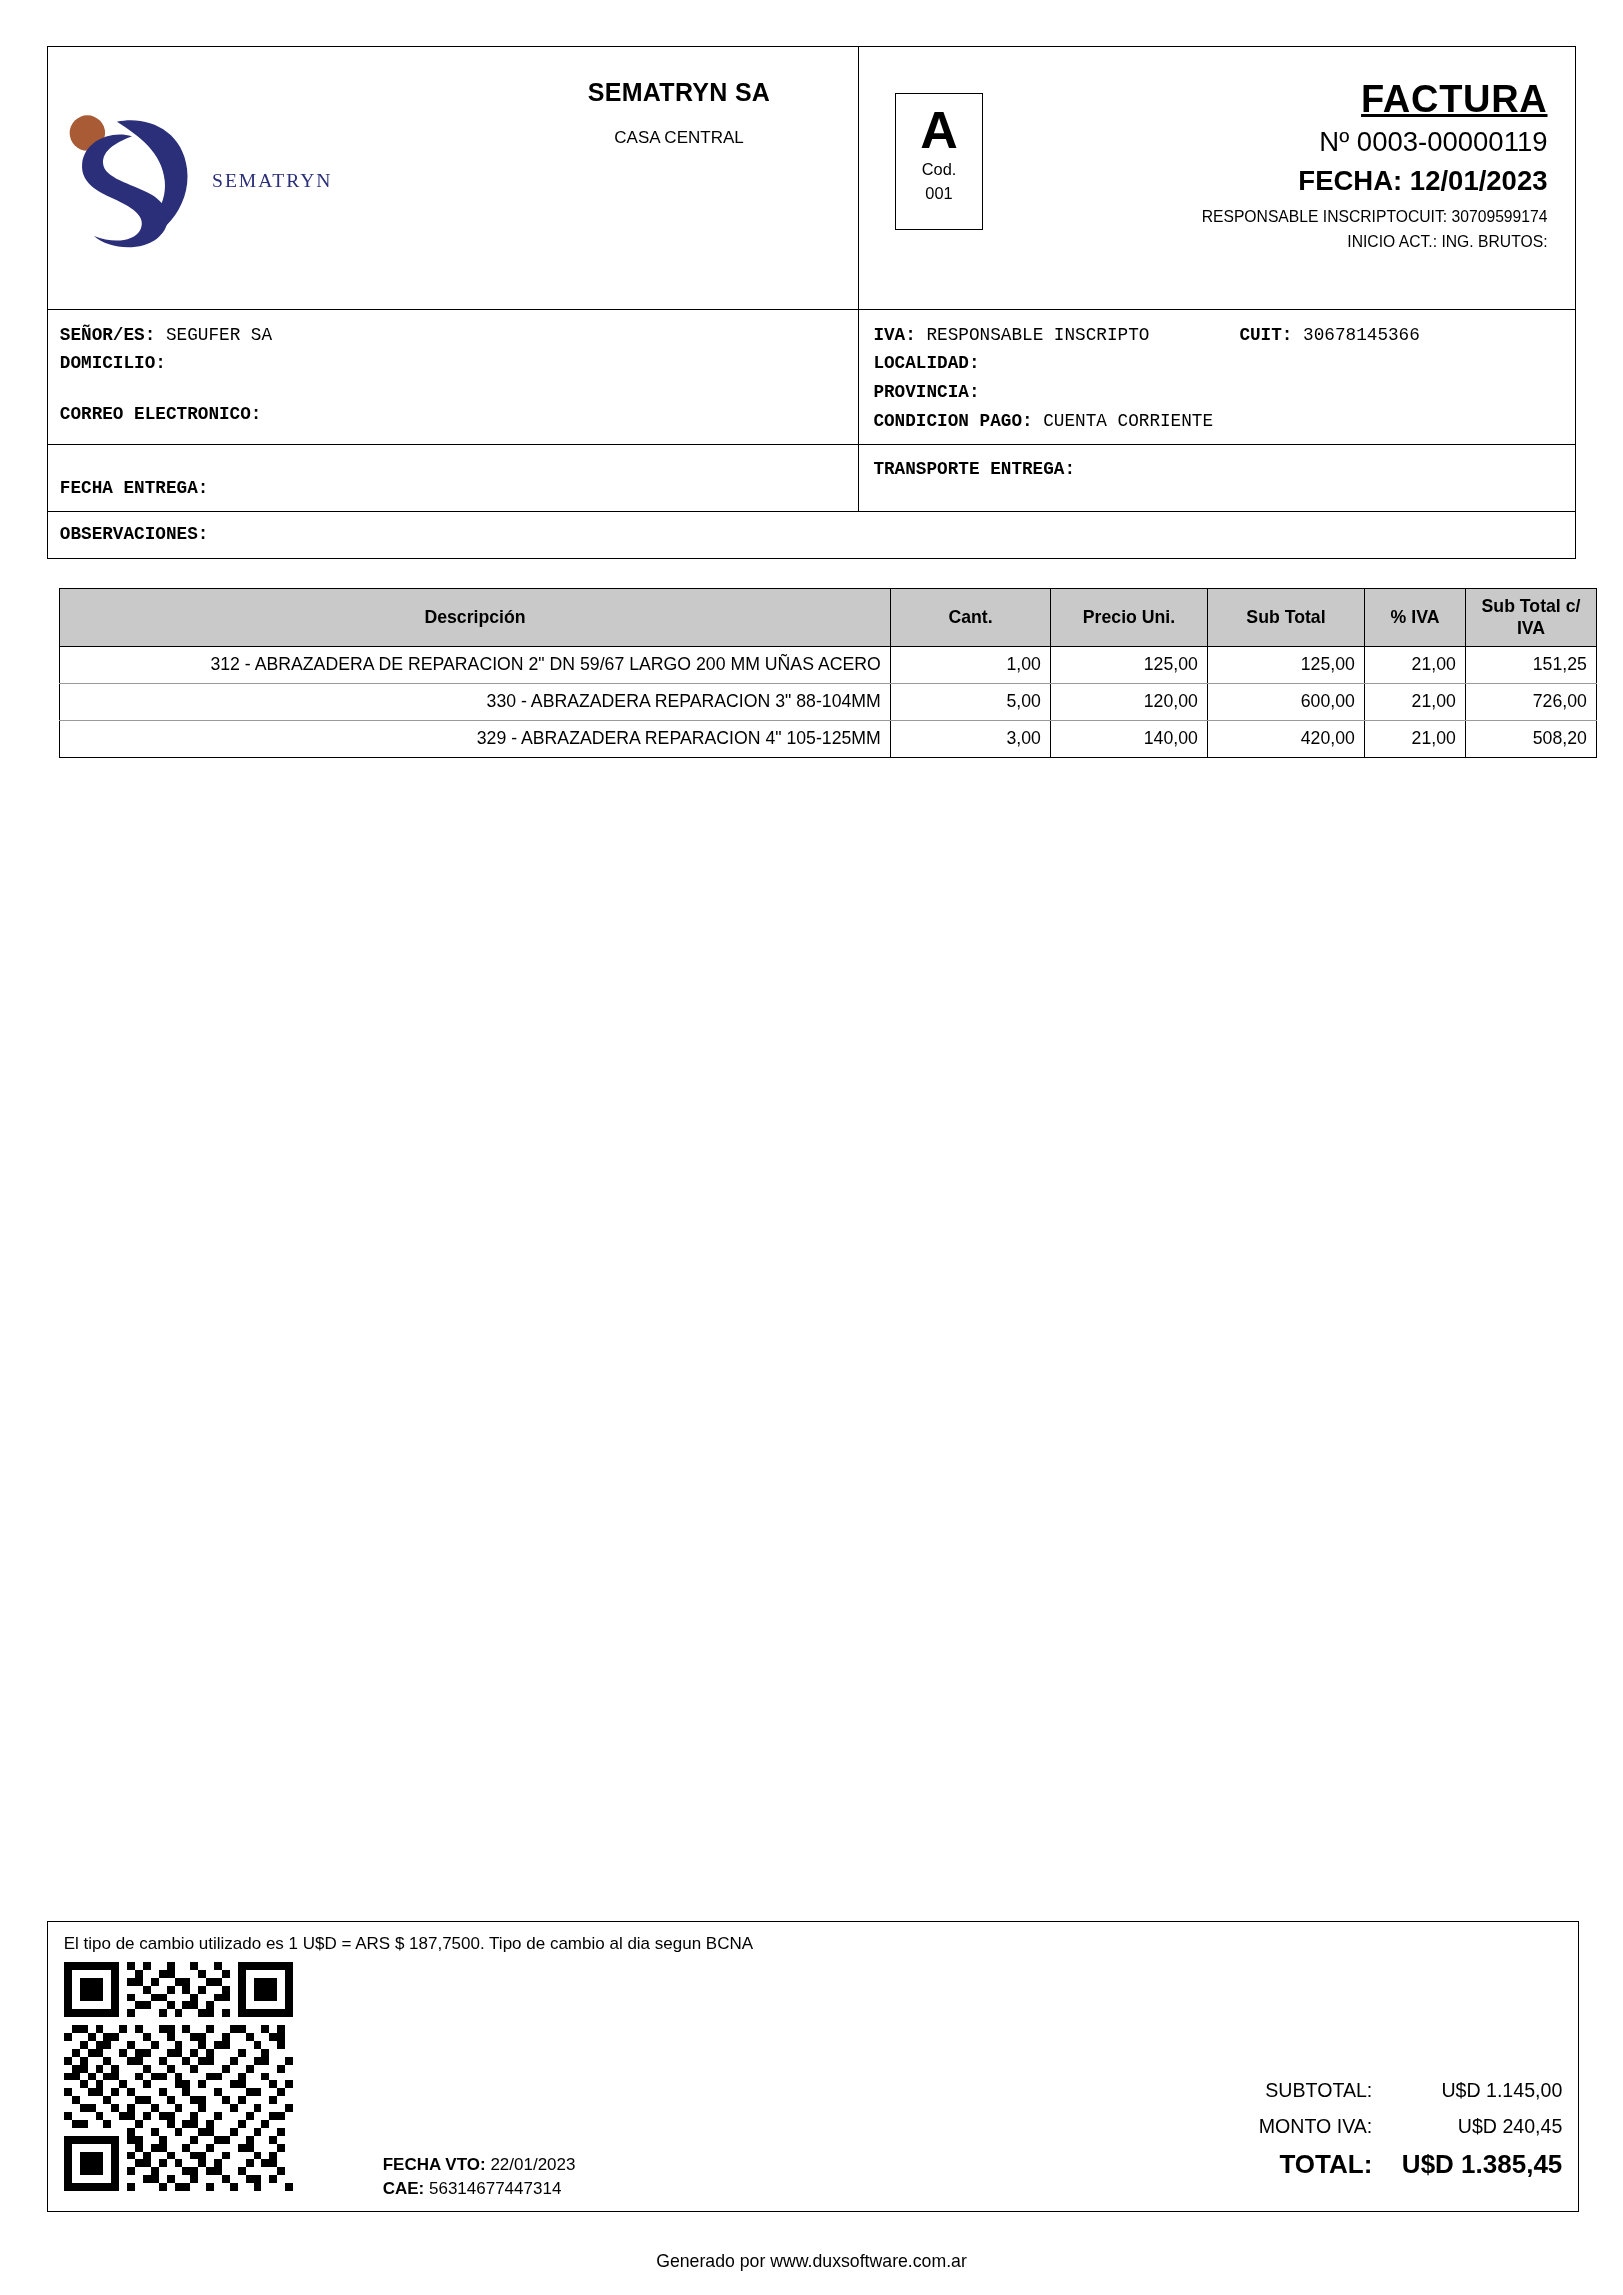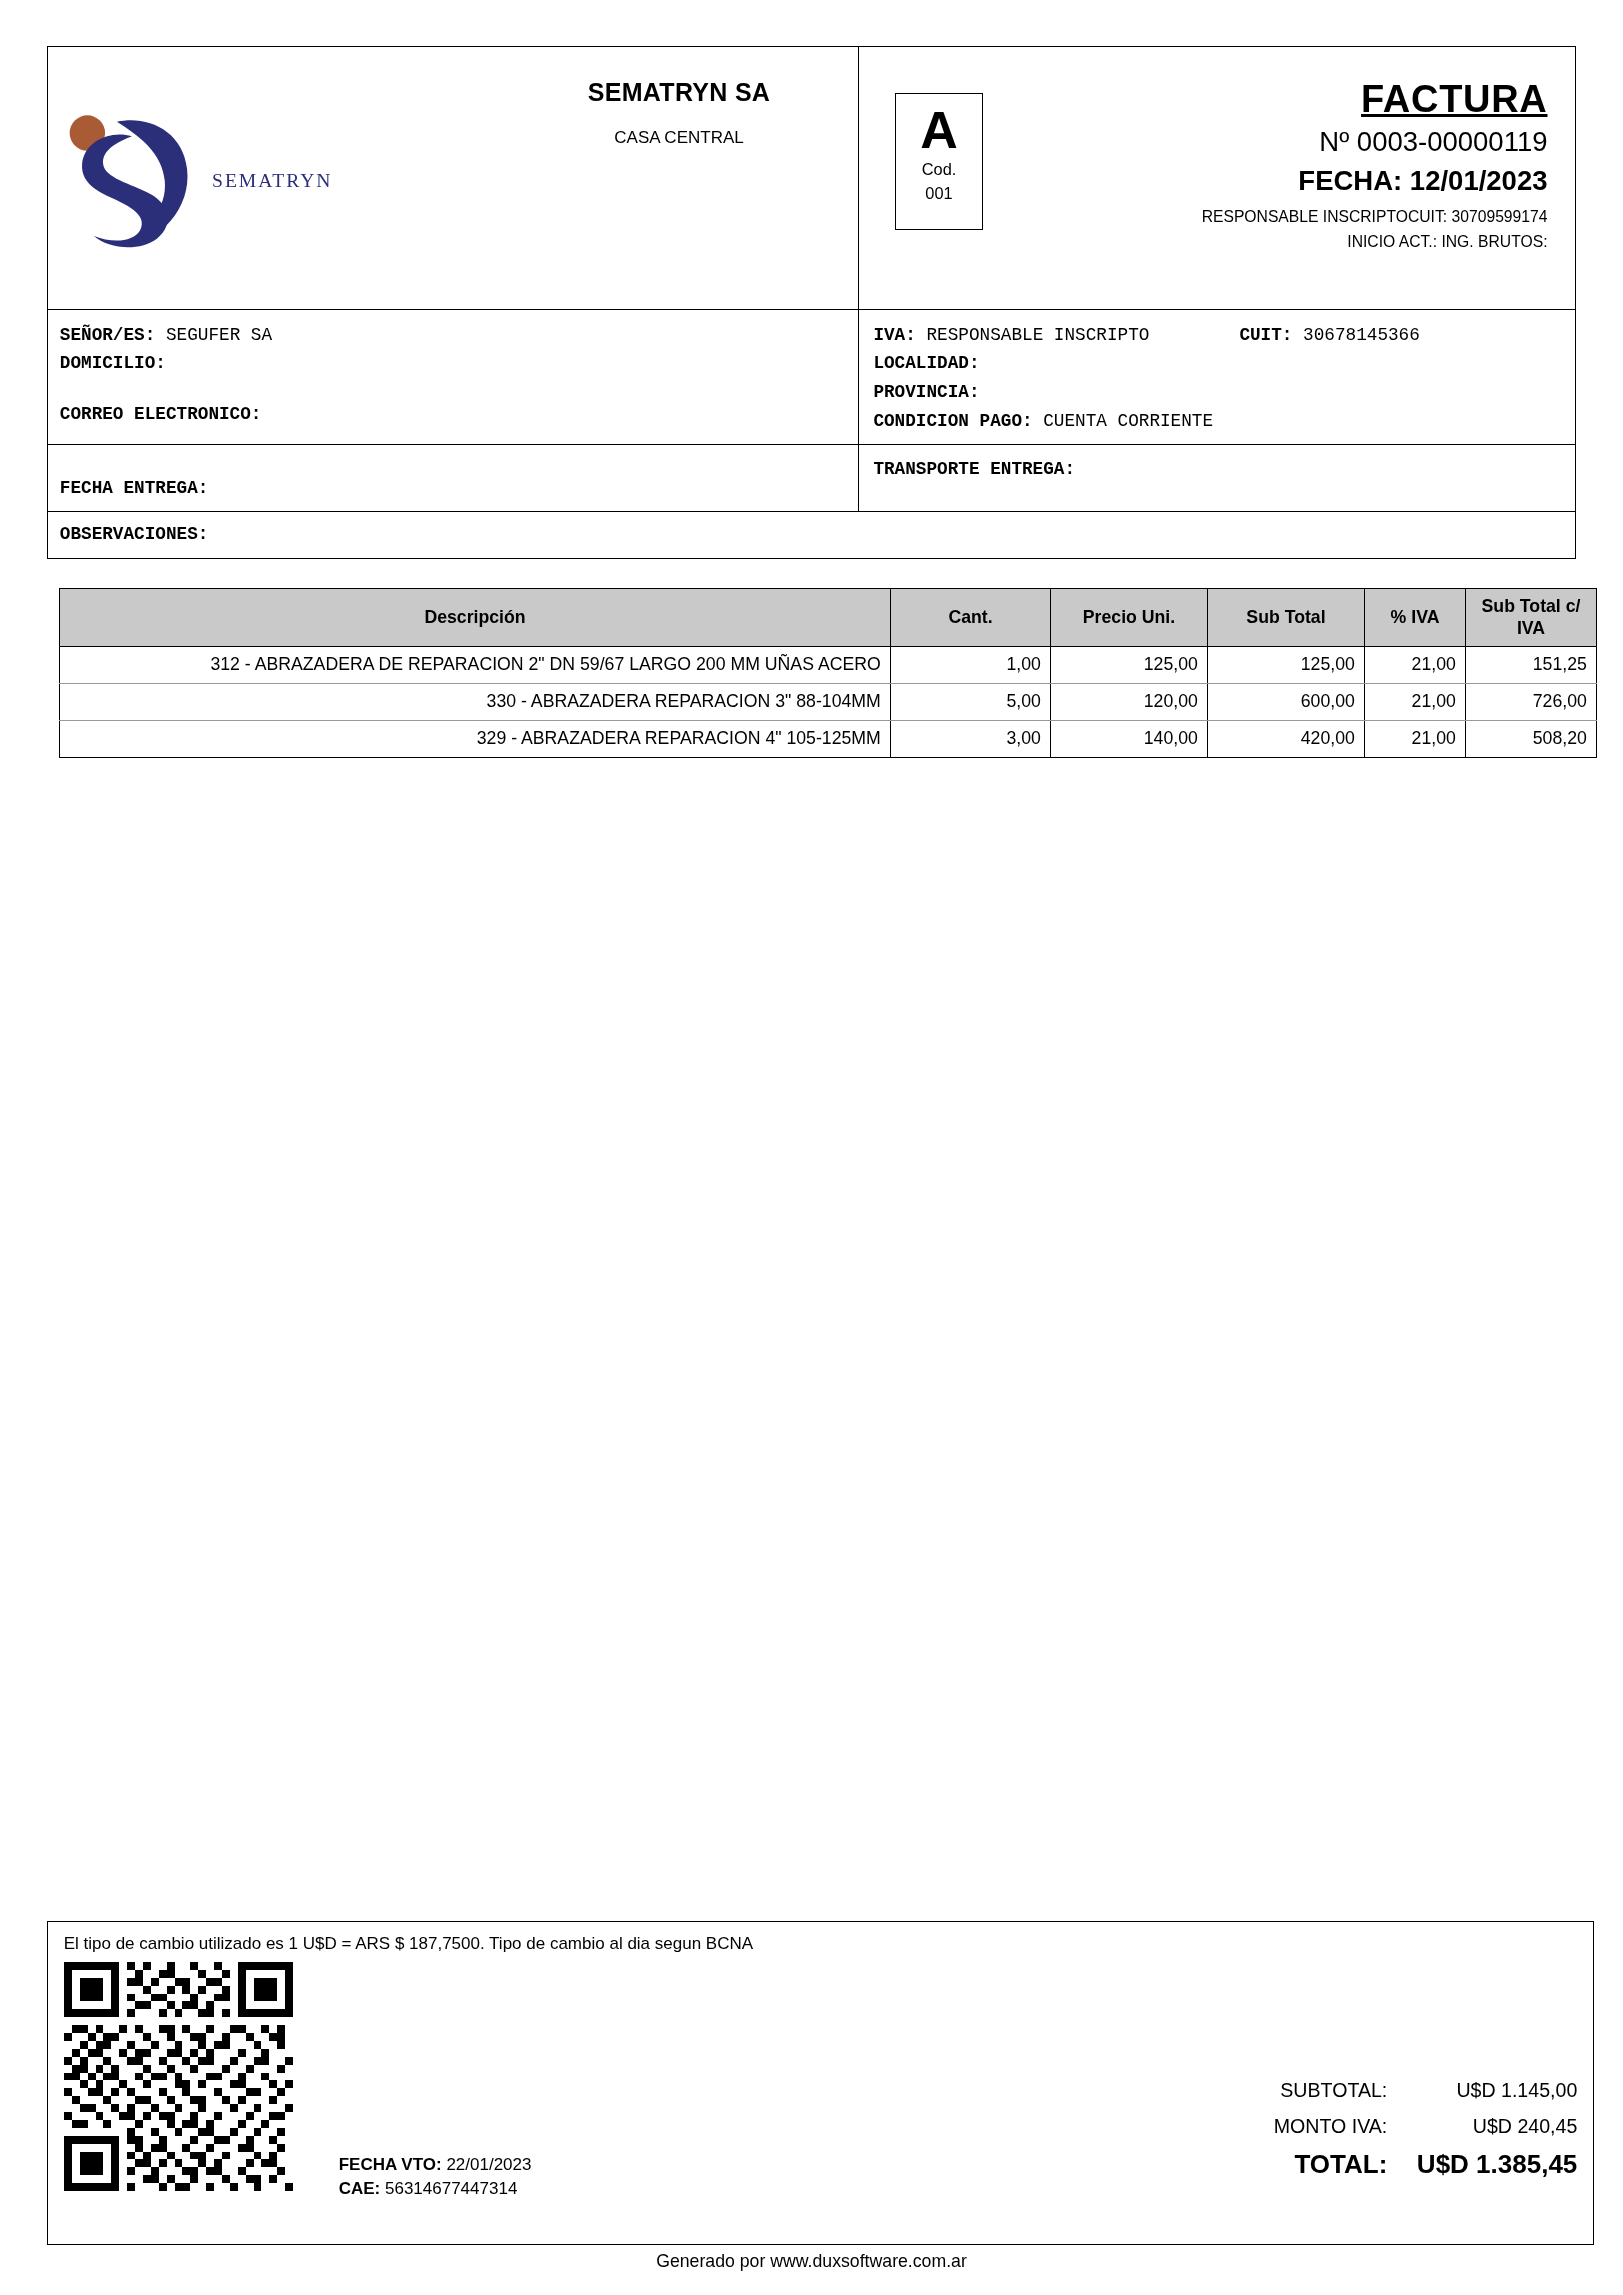--- a/index.html
+++ b/index.html
@@ -210,38 +210,39 @@
   .col-cant { width: 160px; }
   .col-pu   { width: 157px; }
   .col-st   { width: 157px; }
   .col-iva  { width: 101px; }
   .col-stiva{ width: 131px; }
 
   
   .footer-frame {
     position: absolute;
     left: 47px;
-    right: 29px;
+    right: 44px;
     top: 1921px;
     border: 1.3px solid #000;
     box-sizing: border-box;
-    height: 324px;
+    height: 291px;
     padding: 11.8px 15.7px 0 15.7px;
   }
   .fx-note { font-size: 17px; }
   .footer-body {
     display: flex;
     margin-top: 7.9px;
   }
   .qr-area { width: 275px; }
   .qr { width: 229px; height: 229px; display:block; }
   .cae-area {
     padding-top: 191px;
     font-size: 17px;
     line-height: 1.45;
+    margin-left: 44px;
   }
   .totals {
     margin-left: auto;
     padding-top: 110px;
     text-align: right;
   }
   .tot-row {
     display: flex;
     justify-content: flex-end;
     font-size: 19.6px;

